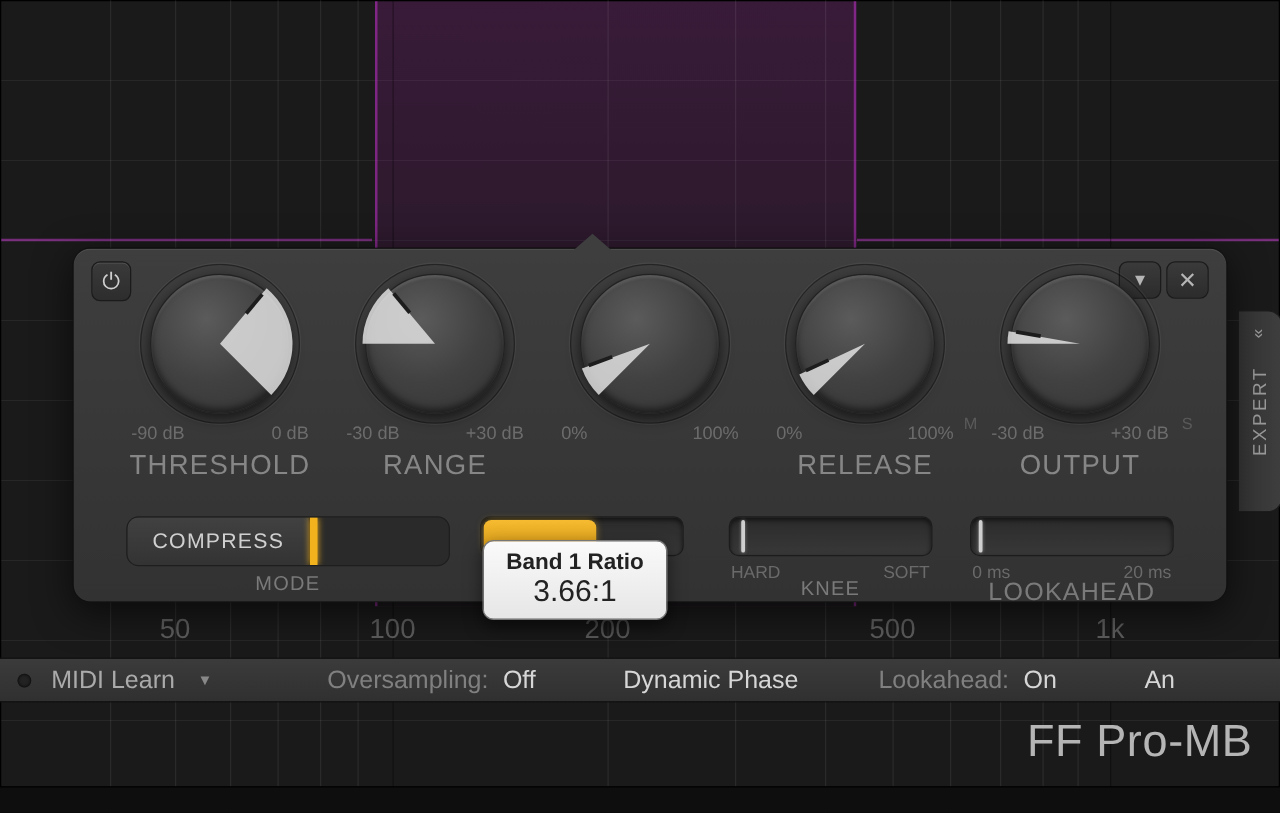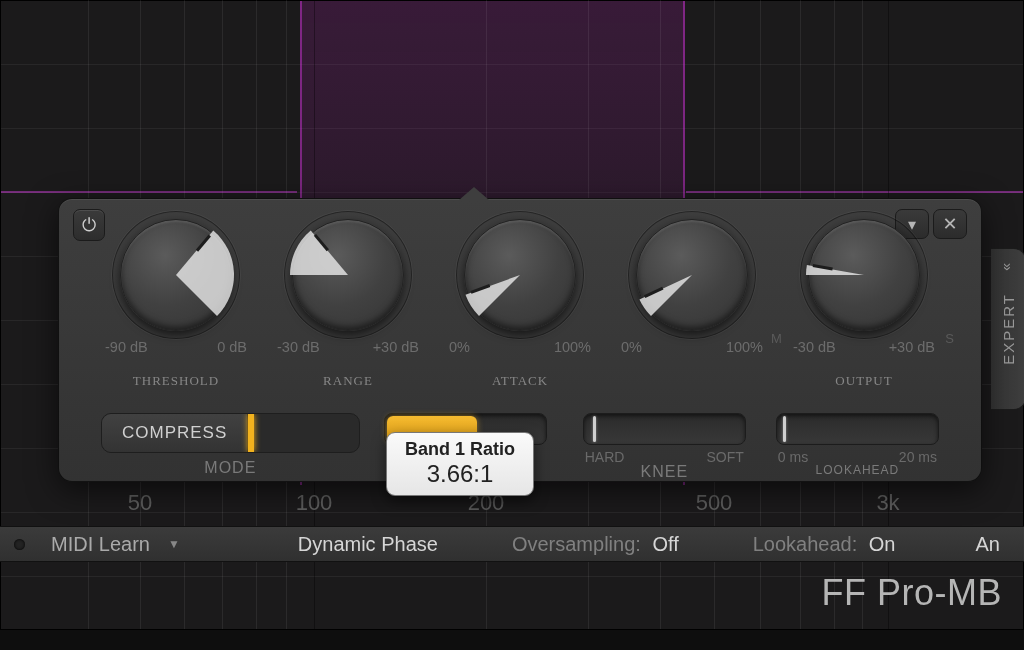--- a/index.html
+++ b/index.html
@@ -70,21 +70,21 @@
     top: 526px;
     height: 36px;
     background: linear-gradient(#3b3b3b, #303030);
     border-top: 1px solid #111;
     border-bottom: 1px solid #111;
     color: #bbb;
     font-size: 20px;
     display: flex;
     align-items: center;
     padding: 0 14px;
-    gap: 26px;
+    gap: 16px;
     box-sizing: border-box;
   }
   .status-led {
     width: 11px; height: 11px; border-radius: 50%;
     background: #232323;
     box-shadow: inset 0 0 3px #000;
   }
   .midi-learn { color: #aaa; display: flex; align-items: center; gap: 18px; }
   .dd-caret { font-size: 12px; color: #888; }
   .status-spacer { flex: 0 0 60px; }
@@ -179,25 +179,24 @@
     pointer-events: none;
   }
   .knob svg { position: absolute; inset: -5px; width: 120px; height: 120px; }
   .knob-scale {
     display: flex; justify-content: space-between;
     font-size: 14.5px; color: #6c6c6c;
     padding: 0 4px;
     margin-top: 8px;
   }
   .knob-label {
-    font-size: 13px;
+    font-size: 22px;
     color: #868686;
     letter-spacing: 1px;
-    margin-top: 18px;
-    font-family: Liberation Serif, serif;
+    margin-top: 4px;
   }
   .knob-col.output .ms { font-size: 13px; color: #5a5a5a; }
   .ms-left  { position: absolute; left: -18px; top: 62%; }
   .ms-right { position: absolute; right: -15px; top: 62%; }
   .knob-col { position: relative; }
 
   
   .controls-row {
     position: absolute;
     left: 42px; right: 42px;
@@ -337,36 +336,36 @@
 <div class="vline" style="left:800px"></div>
 <div class="vline" style="left:834px"></div>
 <div class="vline" style="left:862px"></div>
 <div class="vline darker" style="left:888px"></div>
 
 <div class="freq-labels">
     <span style="left: 140px;">50</span>
     <span style="left: 314px;">100</span>
     <span style="left: 486px;">200</span>
     <span style="left: 714px;">500</span>
-    <span style="left: 888px;">3k</span>
+    <span style="left: 888px;">1k</span>
   </div>
 
 <div class="statusbar">
   <div class="status-led"></div>
   <div class="midi-learn">
     <span>MIDI Learn</span>
     <span class="dd-caret">▼</span>
   </div>
   <div class="status-spacer"></div>
   <div class="status-item">
-    <span class="val">Dynamic Phase</span>
-  </div>
-  <div class="status-item">
     <span class="lbl">Oversampling:</span>
     <span class="val">Off</span>
+  </div>
+  <div class="status-item">
+    <span class="val">Dynamic Phase</span>
   </div>
   <div class="status-item">
     <span class="lbl">Lookahead:</span>
     <span class="val">On</span>
   </div>
   <div class="status-item" style="margin-right:0">
     <span class="val">An</span>
   </div>
 </div>
 
@@ -432,36 +431,36 @@
             <path d="M 60 60 L 18.987806691180232 101.01219330881975 A 58 58 0 0 1 5.497827994417314 79.83716831288878 Z" fill="rgba(230,230,230,0.82)"></path>
           </svg>
           <div style="position: absolute; left: 50%; top: 50%; width: 0px; height: 0px; transform: rotate(-110deg);">
             <div style="position: absolute; left: -1.5px; top: -52px; width: 3px; height: 20px; background: rgb(29, 29, 29);"></div>
           </div>
         </div>
         <div class="knob-scale">
           <span>0%</span>
           <span>100%</span>
         </div>
-        <div class="knob-label">ATTACK</div>
       </div>
       <div class="knob-col">
         <div class="knob">
           <div class="ring"></div>
           <svg viewBox="0 0 120 120">
             <path d="M 60 60 L 18.987806691180232 101.01219330881975 A 58 58 0 0 1 7.434148351874299 84.51185918096056 Z" fill="rgba(230,230,230,0.82)"></path>
           </svg>
           <div style="position: absolute; left: 50%; top: 50%; width: 0px; height: 0px; transform: rotate(-115deg);">
             <div style="position: absolute; left: -1.5px; top: -52px; width: 3px; height: 20px; background: rgb(29, 29, 29);"></div>
           </div>
         </div>
         <div class="knob-scale">
           <span>0%</span>
           <span>100%</span>
         </div>
+        <div class="knob-label">RELEASE</div>
       </div>
       <div class="knob-col output">
         <div class="knob">
           <div class="ring"></div>
           <svg viewBox="0 0 120 120">
             <path d="M 60 60 L 2 59.99999999999999 A 58 58 0 0 1 2.8811503252919337 49.92840569531805 Z" fill="rgba(230,230,230,0.82)"></path>
           </svg>
           <div style="position: absolute; left: 50%; top: 50%; width: 0px; height: 0px; transform: rotate(-80deg);">
             <div style="position: absolute; left: -1.5px; top: -52px; width: 3px; height: 20px; background: rgb(29, 29, 29);"></div>
           </div>
@@ -503,21 +502,21 @@
     </div>
 
     <div class="slider-block look">
       <div class="slider">
         <div class="thumb" style="left: calc(4%);"></div>
       </div>
       <div class="slider-scale">
         <span>0 ms</span>
         <span>20 ms</span>
       </div>
-      <div class="lbl" style="margin-top: -2px; display: block; font-size: 12px;">LOOKAHEAD</div>
+      <div class="lbl" style="margin-top: -2px; display: block; font-size: 20px;">LOOKAHEAD</div>
     </div>
   </div>
 </div>
 
 <div class="tooltip">
   <div class="tt-title">Band 1 Ratio</div>
   <div class="tt-value">3.66:1</div>
 </div>
 
 </body></html>

